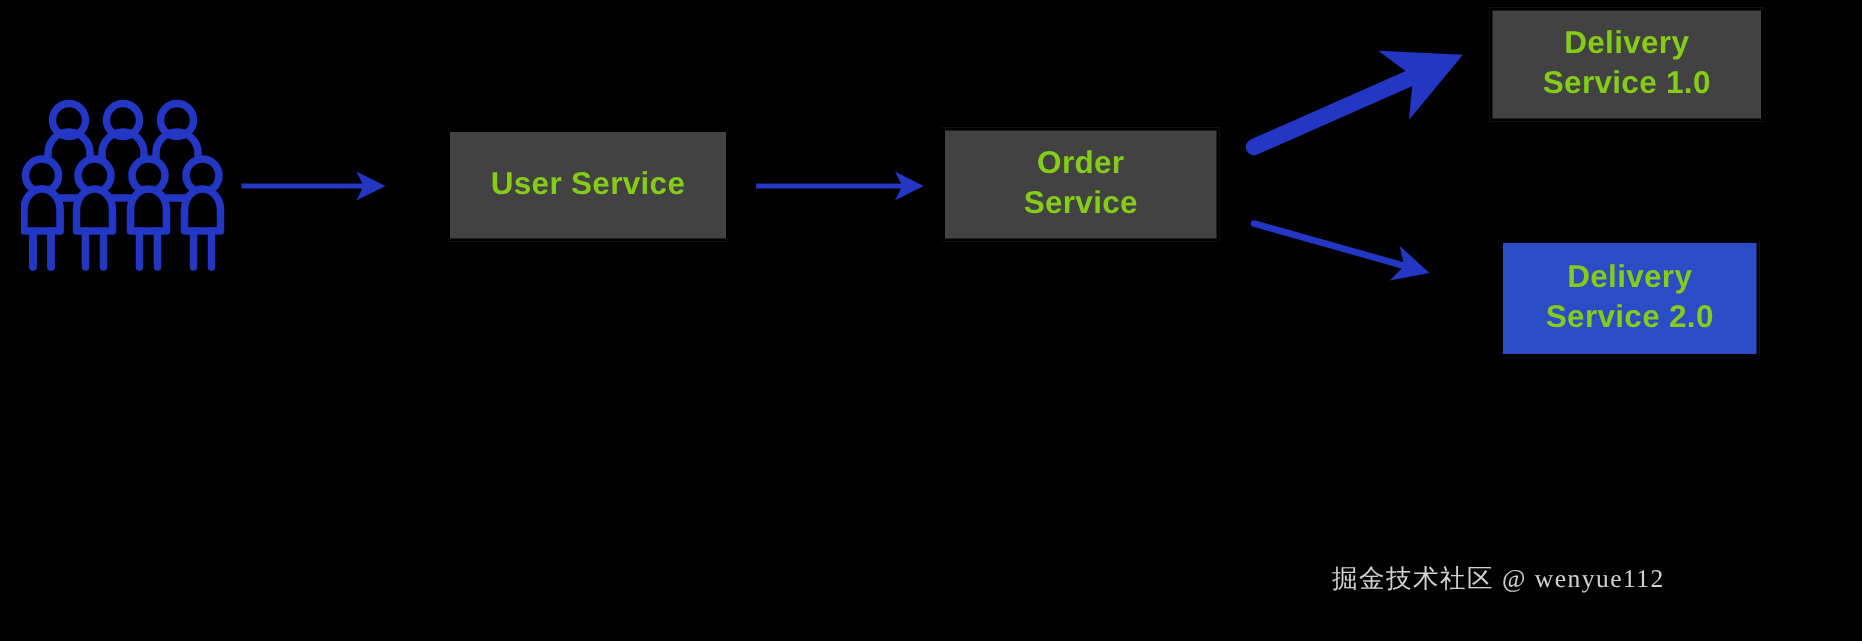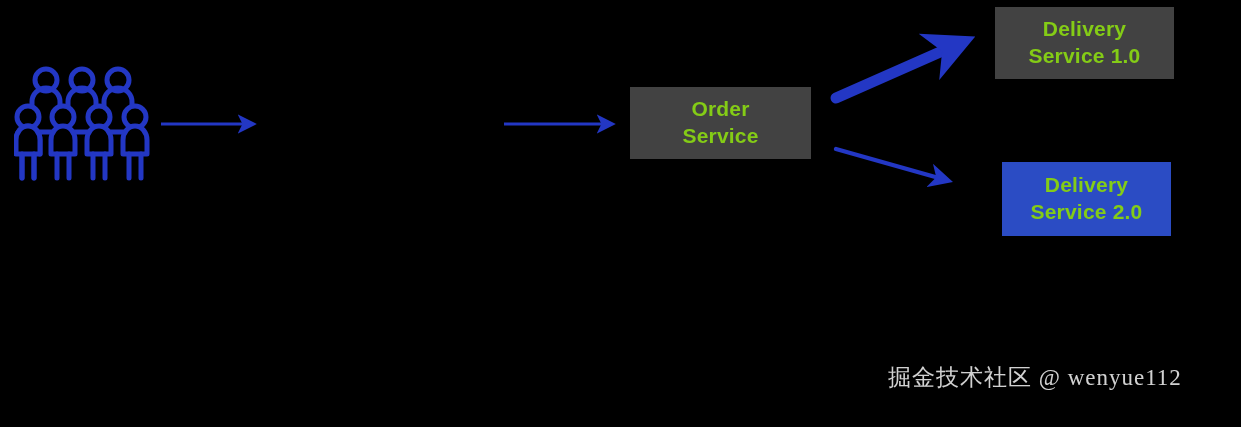--- a/index.html
+++ b/index.html
@@ -75,24 +75,24 @@
     line-height: 43px;
     letter-spacing: -0.3px;
     white-space: nowrap;
   }
   #caption .cap-line { display: block; }
 
   
   #watermark {
     position: absolute;
     left: 888px;
-    top: 362px;
+    top: 374px;
     color: rgba(255,255,255,0.82);
     font-family: "Liberation Serif", serif;
-    font-size: 23px;
+    font-size: 17px;
     letter-spacing: 1px;
     white-space: nowrap;
   }
 </style>
 </head>
 <body>
 
 <div id="canvas">
 
   <svg id="people-icon" viewBox="0 0 140 120" fill="none" stroke="#2337C4" stroke-width="5" stroke-linecap="round" stroke-linejoin="round">
@@ -155,20 +155,23 @@
 
   <svg id="arrow-order-to-d2" class="arrow-svg" viewBox="0 0 140 58">
     <defs>
       <marker id="mk-thin-3" viewBox="0 0 10 10" refX="7" refY="5" markerWidth="5.5" markerHeight="5.5" orient="auto-start-reverse">
         <path d="M0 0 L10 5 L0 10 L2.8 5 z" fill="#2337C4"></path>
       </marker>
     </defs>
     <line x1="8" y1="9" x2="118" y2="40" stroke="#2337C4" stroke-width="4.4" stroke-linecap="round" marker-end="url(#mk-thin-3)"></line>
   </svg>
 
+  <div id="box-user-service" class="svc-box gray">
+    <span class="svc-label">User Service</span>
+  </div>
 
   <div id="box-order-service" class="svc-box gray">
     <span class="svc-label">Order
 Service</span>
   </div>
 
   <div id="box-delivery-1" class="svc-box gray">
     <span class="svc-label">Delivery
 Service 1.0</span>
   </div>

